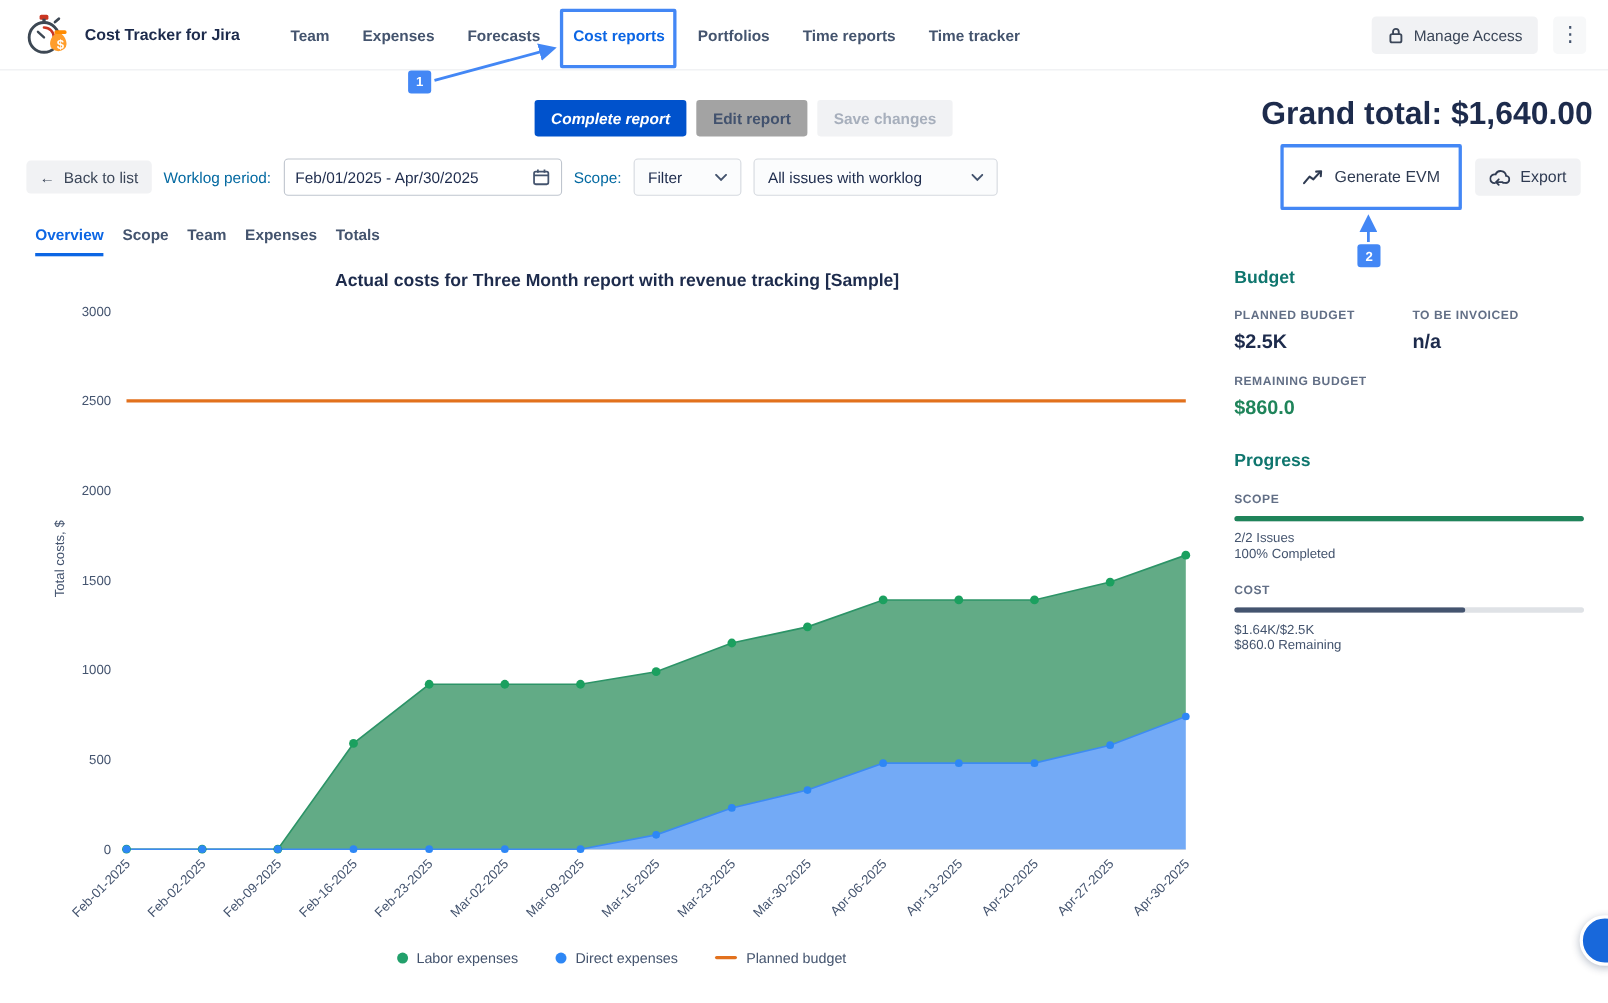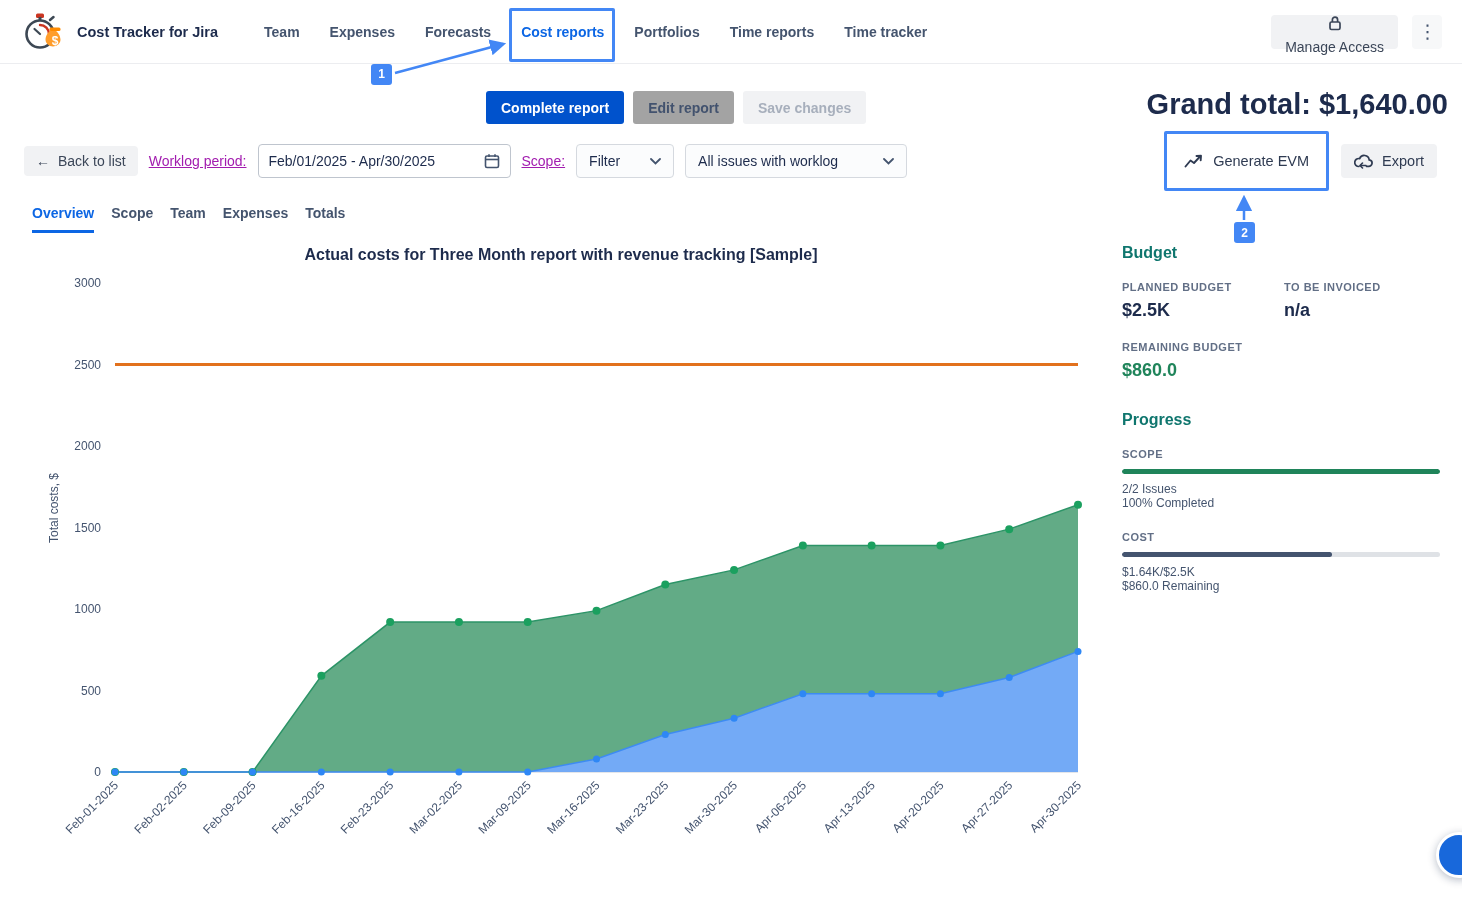--- a/index.html
+++ b/index.html
@@ -9,47 +9,47 @@
   
   .topbar { position:absolute; left:0; top:0; width:100%; height:64px; display:flex; align-items:center;
             padding:0 20px 0 22px; border-bottom:1px solid #ECEDF0; background:#fff; z-index:5; }
   .app-title { font-size:14.5px; font-weight:700; color:#1D2B4C; margin-left:13px; white-space:nowrap; }
   .topnav { display:flex; gap:30px; margin-left:46px; align-items:center; }
   .nav-item { font-size:14px; font-weight:600; color:#44546E; cursor:pointer; position:relative; white-space:nowrap; }
   .nav-item.active { color:#0C66E4; }
   .topbar-right { margin-left:auto; display:flex; align-items:center; gap:14px; }
   .btn-subtle { display:inline-flex; align-items:center; gap:8px; background:#F1F2F4; border:none; border-radius:4px;
                 height:34px; padding:0 14px; font-size:14px; color:#3B4658; font-weight:500; cursor:pointer;
-                font-family:inherit; white-space:nowrap;flex-direction:column; }
+                font-family:inherit; white-space:nowrap; }
   .kebab { background:#F7F8F9; border:none; border-radius:4px; width:30px; height:34px; font-size:19px; color:#44546E;
            cursor:pointer; line-height:1; }
 
   
   .ann-box { position:absolute; border:3px solid #4387F5; border-radius:2px; pointer-events:none; z-index:9; }
   .ann-box.nav-box { left:-12px; right:-11px; top:-16px; bottom:-22px; }
   .ann-box.evm-box { left:-10px; right:-10px; top:-13px; bottom:-13px; }
   .ann-badge { position:absolute; width:21px; height:21px; background:#4387F5; color:#fff; font-size:12px; font-weight:700;
                display:flex; align-items:center; justify-content:center; border-radius:3px; z-index:9; pointer-events:none; }
   .ann-arrow { position:absolute; overflow:visible; z-index:9; pointer-events:none; }
 
   
   .report-title { position:absolute; left:32px; top:95px; font-size:18px; font-weight:700; color:#1D2B4C; }
   .report-actions { position:absolute; left:486px; top:91px; display:flex; gap:9px; }
   .btn { border:none; border-radius:3px; height:33px; padding:0 15px; font-size:14px; font-weight:600; cursor:pointer;
          font-family:inherit; white-space:nowrap; }
-  .btn-primary { background:#0052CC; color:#fff; }
+  .btn-primary { background:#0052CC; color:#fff;font-style:italic; }
   .btn-default { background:#a3a3a3; color:#42526E; }
   .btn-disabled { background:#F1F2F4; color:#A7AFBC; cursor:default; }
   .grand-total { position:absolute; right:14px; top:88px; font-size:29px; font-weight:700; color:#1D2B4C; }
 
   
   .toolbar { position:absolute; left:24px; top:144px; display:flex; align-items:center; gap:11px; height:34px; }
   .back-btn { display:inline-flex; align-items:center; gap:8px; background:#F1F2F4; border:none; border-radius:4px;
               height:30px; padding:0 12px; font-size:14px; color:#3B4658; cursor:pointer; font-family:inherit; }
-  .tb-label { font-size:14px; color:#a21caf; font-weight:500; white-space:nowrap;text-decoration:underline; }
+  .tb-label { font-size:14px; color:#0369a1; font-weight:500; white-space:nowrap; }
   .date-field { display:flex; align-items:center; justify-content:space-between; width:253px; height:34px;
                 border:1px solid #BFC5CE; border-radius:4px; padding:0 10px; font-size:14px; color:#1D2B4C;
                 background:#fff; cursor:pointer; }
   .select { display:flex; align-items:center; justify-content:space-between; height:34px; border:1px solid #D5D9DF;
             border-radius:4px; padding:0 12px; font-size:14px; color:#1D2B4C; background:#FBFCFD; cursor:pointer; gap:10px; }
   .select.filter { width:98px; }
   .select.issues { width:222px; }
   .toolbar-right { position:absolute; right:25px; top:144px; display:flex; gap:22px; align-items:center; height:34px; }
   .btn-plain { position:relative; display:inline-flex; align-items:center; gap:9px; background:#fff; border:none;
                height:34px; padding:0 10px; font-size:14.5px; color:#2F3B52; font-weight:500; cursor:pointer;
@@ -286,20 +286,34 @@
         <circle cx="655.2857142857143" cy="496.51" r="3.5" fill="#2E87F5"></circle>
         <circle cx="724.0714285714286" cy="480.21" r="3.5" fill="#2E87F5"></circle>
         <circle cx="792.8571428571429" cy="455.76" r="3.5" fill="#2E87F5"></circle>
         <circle cx="861.6428571428571" cy="455.76" r="3.5" fill="#2E87F5"></circle>
         <circle cx="930.4285714285714" cy="455.76" r="3.5" fill="#2E87F5"></circle>
         <circle cx="999.2142857142857" cy="439.46000000000004" r="3.5" fill="#2E87F5"></circle>
         <circle cx="1068" cy="413.38" r="3.5" fill="#2E87F5"></circle>
         <text x="551" y="22" text-anchor="middle" class="chart-title">Actual costs for Three Month report with revenue tracking [Sample]</text>
         <text transform="translate(48,270) rotate(-90)" text-anchor="middle" class="tick">Total costs, $</text>
       </svg>
+    <div class="legend" id="chart-legend">
+        <span class="legend-item">
+          <span class="legend-dot" style="background: rgb(34, 160, 107);"></span>
+          <span>Labor expenses</span>
+        </span>
+        <span class="legend-item">
+          <span class="legend-dot" style="background: rgb(46, 135, 245);"></span>
+          <span>Direct expenses</span>
+        </span>
+        <span class="legend-item">
+          <span class="legend-line" style="background: rgb(226, 113, 29);"></span>
+          <span>Planned budget</span>
+        </span>
+      </div>
   </div>
 
   <div class="sidebar">
     <div class="section-title">Budget</div>
     <div class="budget-grid">
       <div>
         <div class="stat-label">PLANNED BUDGET</div>
         <div class="stat-value">$2.5K</div>
       </div>
       <div>

